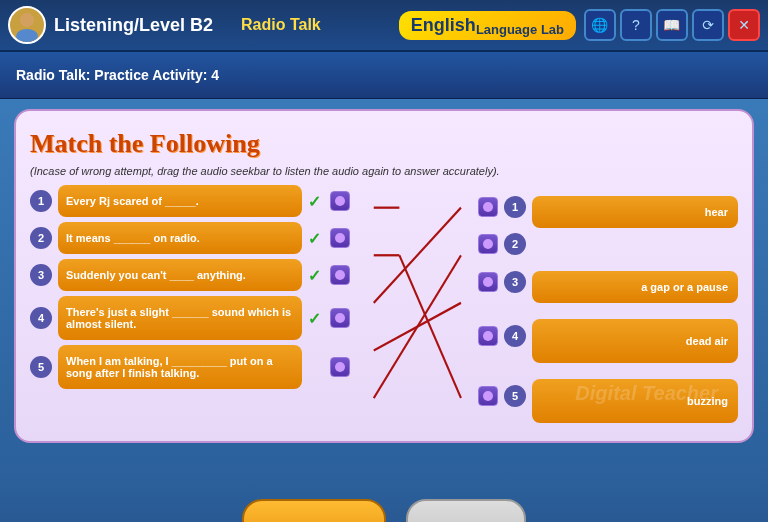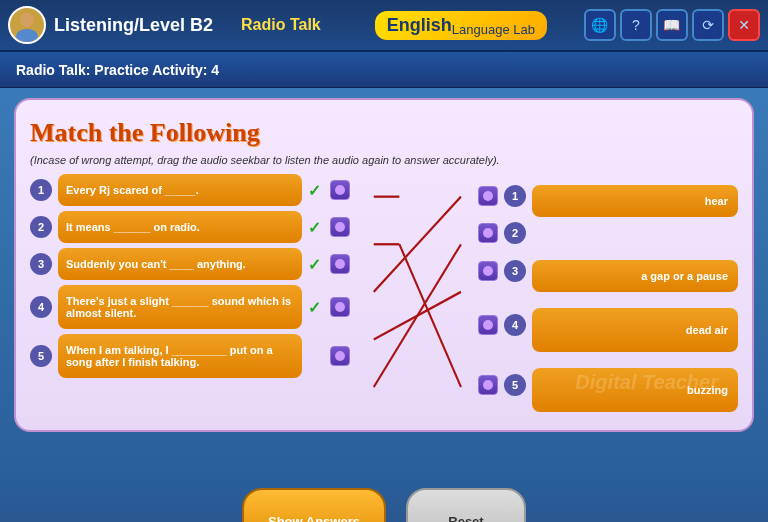--- a/index.html
+++ b/index.html
@@ -12,21 +12,20 @@
     }
 
     
     .header {
       background: linear-gradient(180deg, #1a3a6b 0%, #1e4a8a 100%);
       height: 52px;
       display: flex;
       align-items: center;
       padding: 0 8px;
       border-bottom: 2px solid #0a2a5a;
-      gap: 29px;
     }
     .header-left {
       display: flex;
       align-items: center;
       gap: 8px;
       flex: 1;
     }
     .avatar-circle {
       width: 38px;
       height: 38px;
@@ -60,21 +59,21 @@
     }
     .header-right .eng {
       color: #1a3a6b;
       font-size: 18px;
       font-weight: bold;
       line-height: 1;
     }
     .header-right .lang {
       color: #1a3a6b;
       font-size: 13px;
-      font-weight: normal;
+      font-weight: bold;
       line-height: 1;
       margin-top: 8px;
     }
     .header-icons {
       display: flex;
       gap: 4px;
       align-items: center;
     }
     .icon-btn {
       width: 32px;
@@ -90,21 +89,21 @@
       font-size: 14px;
     }
     .icon-btn.red {
       background: #cc2222;
       border-color: #ff4444;
     }
 
     
     .sub-header {
       background: linear-gradient(180deg, #2255a0 0%, #1a3a7a 100%);
-      height: 36px;
+      height: 47px;
       display: flex;
       align-items: center;
       padding: 0 16px;
       border-bottom: 1px solid #0a2050;
     }
     .sub-header-text {
       color: #fff;
       font-size: 14px;
       font-weight: bold;
     }

